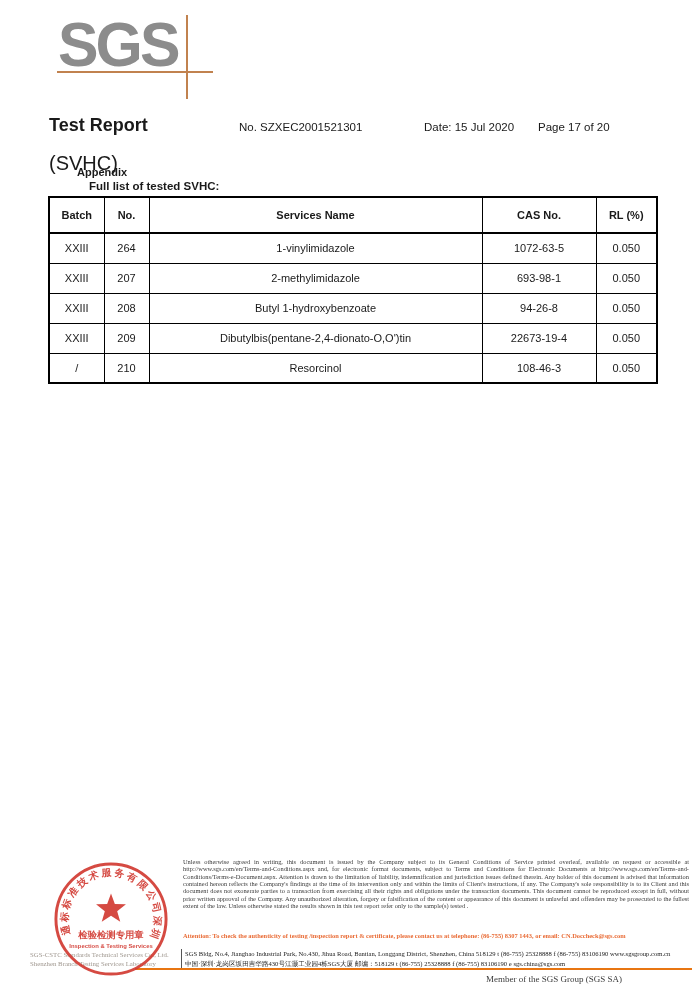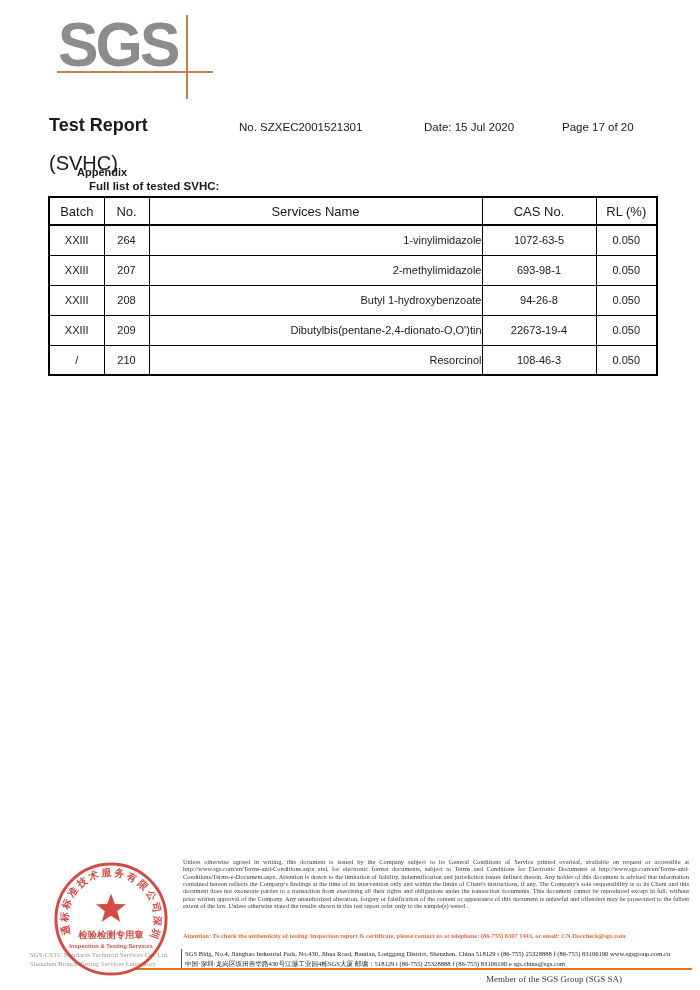--- a/index.html
+++ b/index.html
@@ -15,37 +15,37 @@
     font-size:62px; font-weight:bold; color:#8c8c8c;
     letter-spacing:-3px; transform:scale(0.98,1.02); transform-origin:left top;
   }
   .logo-hline { position:absolute; left:57px; top:71px; width:156px; height:2px; background:#c1824f; }
   .logo-vline { position:absolute; left:186px; top:15px; width:2px; height:84px; background:#c1824f; }
   
   .title       { position:absolute; left:49px;  top:115px; font-size:18px; font-weight:bold; }
   .subtitle    { position:absolute; left:49px;  top:152px; font-size:20px; font-weight:normal; }
   .report-no   { position:absolute; left:239px; top:121px; font-size:11.5px; }
   .report-date { position:absolute; left:424px; top:121px; font-size:11.5px; }
-  .report-page { position:absolute; left:562px; top:121px; font-size:11.5px; }
+  .report-page { position:absolute; left:538px; top:121px; font-size:11.5px; }
   .appendix    { position:absolute; left:49px;  top:166px; font-size:11px;   font-weight:bold;margin-left:28px; }
   .list-title  { position:absolute; left:49px;  top:180px; font-size:11.5px; font-weight:bold;padding-left:40px; }
   
   .svhc-table {
     position:absolute; left:48px; top:196px;
     border-collapse:collapse; table-layout:fixed; width:608px;
     font-size:11px;
   }
   .svhc-table th, .svhc-table td { border:1px solid #000; }
   .svhc-table { border:2px solid #000; }
   .svhc-table th {
-    height:28px; font-size:13px; font-weight:normal; text-align:center;
+    height:36px; font-size:11px; font-weight:bold; text-align:center;
     border-bottom:2px solid #000;
   }
   .svhc-table td { height:30px; text-align:center; }
-  .svhc-table td.name { text-align:right; }
+  .svhc-table td.name { text-align:center; }
   .col-batch{width:55px} .col-no{width:45px} .col-name{width:333px} .col-cas{width:114px} .col-rl{width:61px}
   
   .disclaimer {
     position:absolute; left:183px; top:858px; width:506px;
     font-size:6.4px; line-height:7.35px; text-align:justify; color:#3c3c3c;
   }
   .attention {
     position:absolute; left:183px; top:932px; width:506px;
     font-size:6.4px; line-height:7.3px; text-align:justify;
     color:#e96b35; font-weight:bold;

